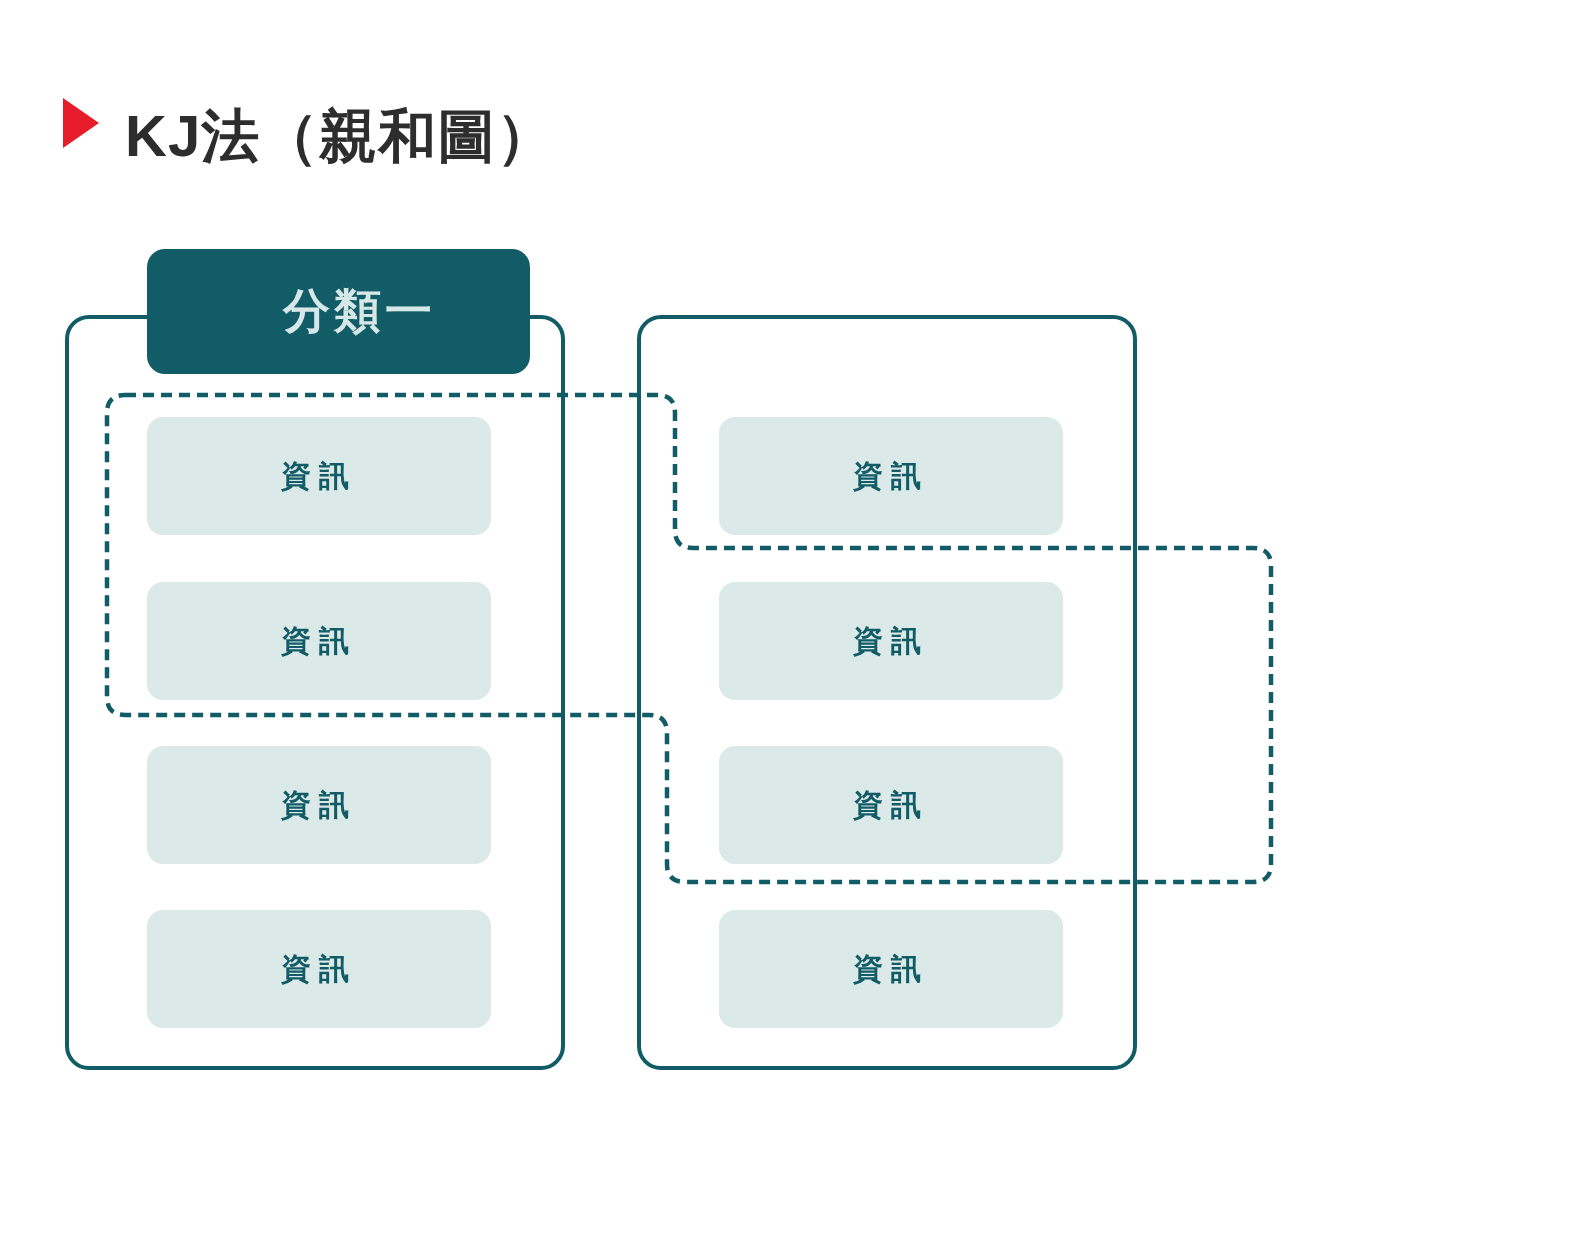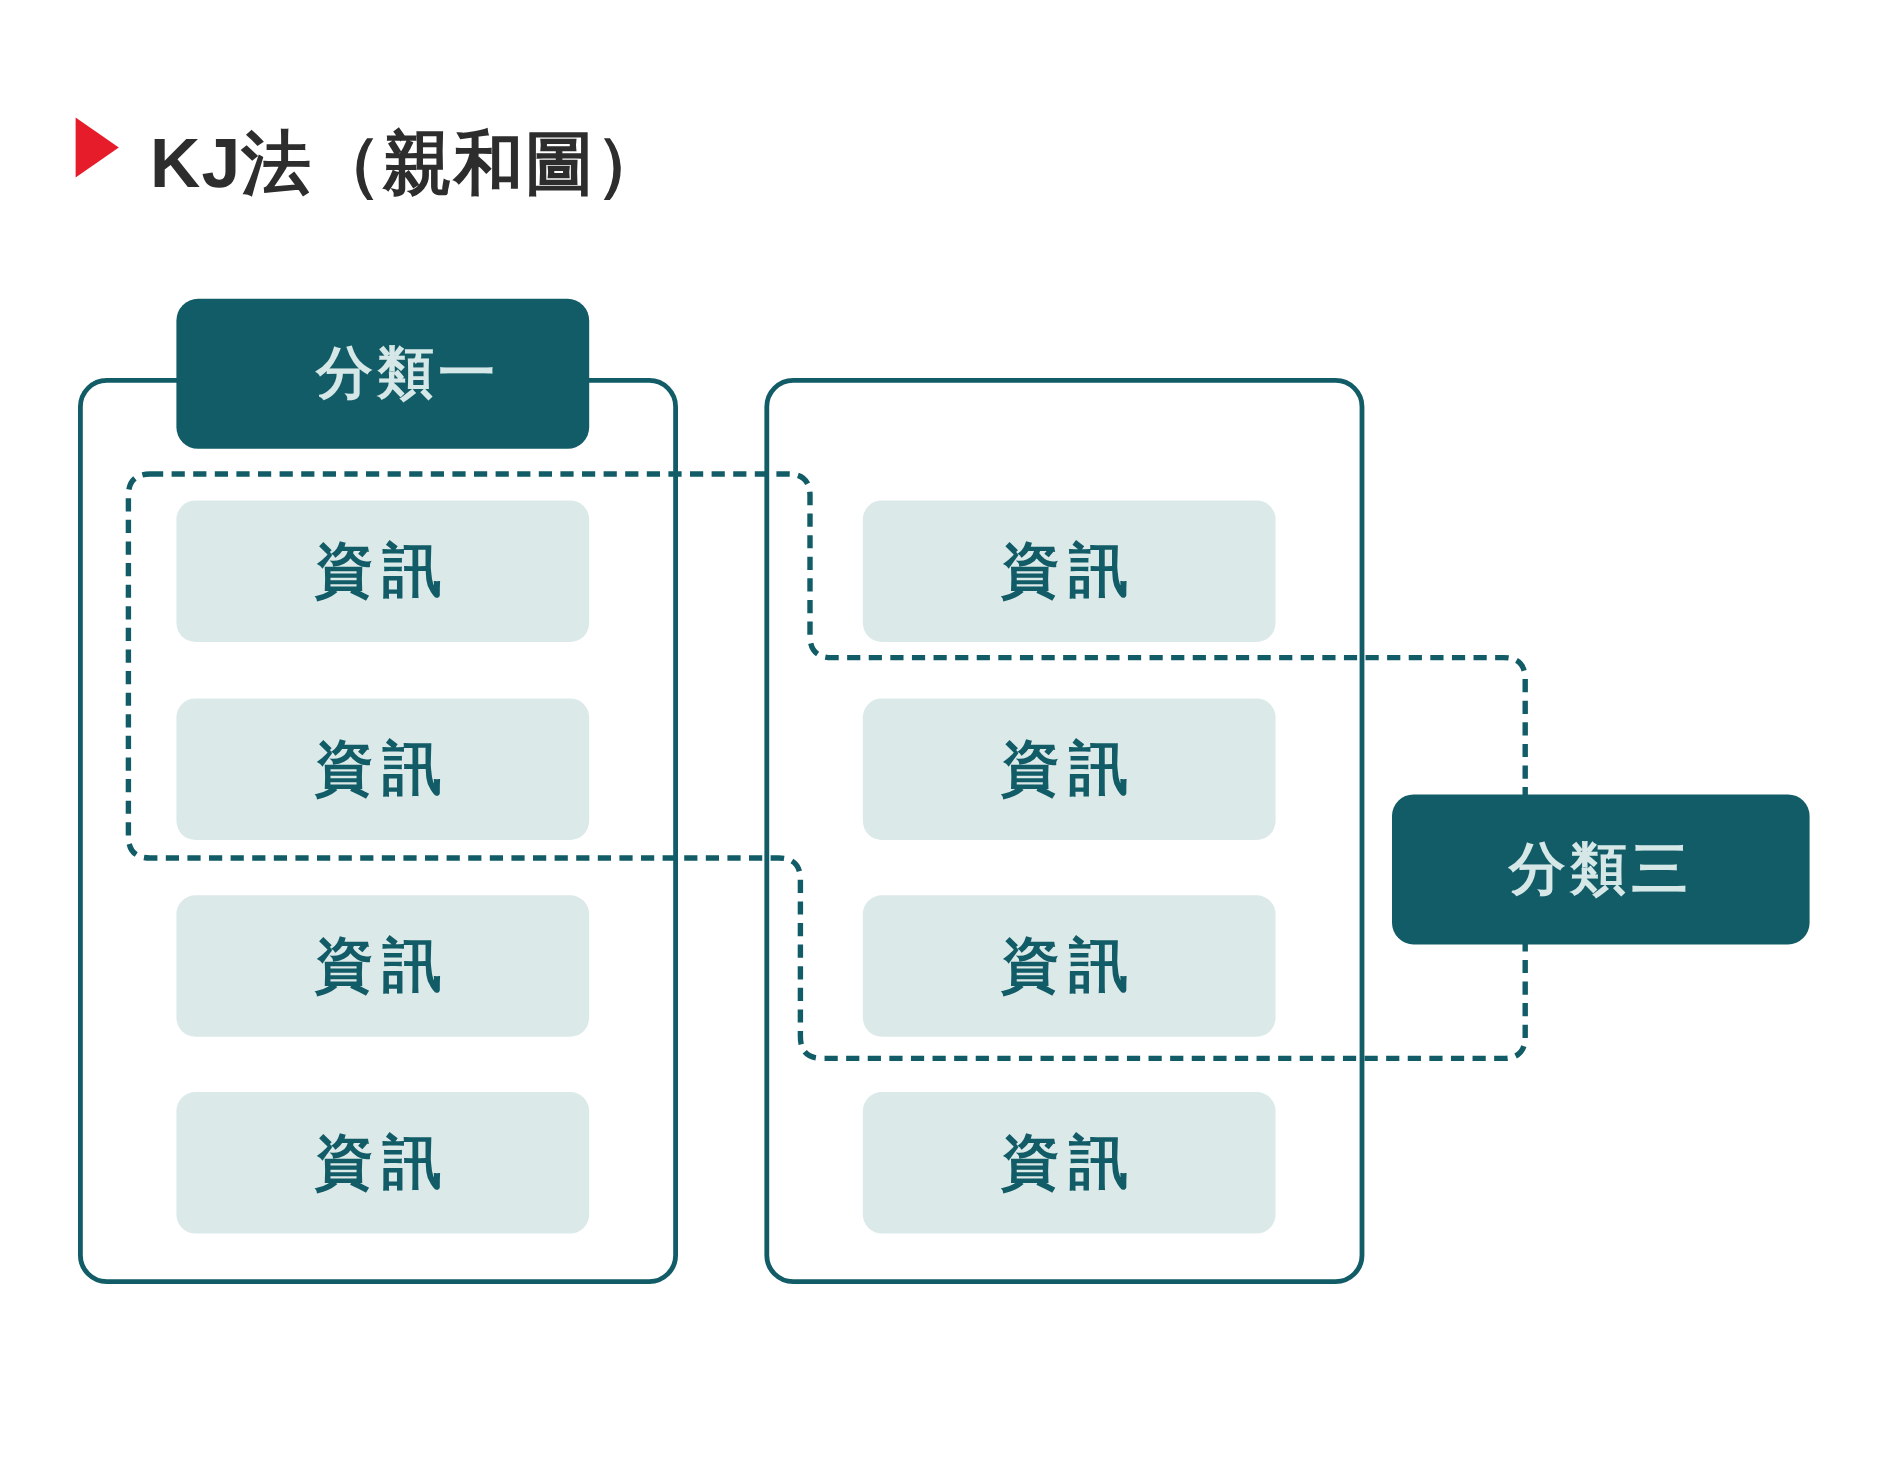--- a/index.html
+++ b/index.html
@@ -23,26 +23,26 @@
   
   .group{position:absolute;top:315px;width:500px;height:755px;
          border:4px solid var(--teal);border-radius:24px;background:#ffffff;z-index:1;}
   .group.g1{left:65px;}
   .group.g2{left:637px;}
 
   
   .badge{position:absolute;background:var(--teal);border-radius:18px;
          color:var(--badge-text);font-size:47px;font-weight:bold;letter-spacing:4px;
          display:flex;align-items:center;justify-content:center;z-index:10;}
-  .group .badge{left:78px;top:-70px;width:344px;height:125px;padding-left:42px;}
+  .group .badge{left:78px;top:-70px;width:383px;height:125px;padding-left:42px;}
   .badge.b3{left:1160px;top:662px;width:348px;height:125px;}
 
   
   .card{position:absolute;left:78px;width:344px;height:118px;background:var(--card-bg);
-        border-radius:16px;color:var(--teal);font-size:49px;font-weight:bold;letter-spacing:8px;
+        border-radius:16px;color:var(--teal);font-size:30px;font-weight:bold;letter-spacing:8px;
         display:flex;align-items:center;justify-content:center;z-index:2;}
   .card.c0{top:98px;}
   .card.c1{top:263px;}
   .card.c2{top:427px;}
   .card.c3{top:591px;}
 
   
   .link-layer{position:absolute;left:0;top:0;width:1573px;height:1235px;z-index:5;pointer-events:none;}
   .link-layer path{fill:none;stroke:var(--teal);stroke-width:4.5;stroke-dasharray:11 7;}
 
@@ -81,16 +81,15 @@
       V 530  Q 675 548 693 548
       H 1253 Q 1271 548 1271 566
       V 864  Q 1271 882 1253 882
       H 685  Q 667 882 667 864
       V 733  Q 667 715 649 715
       H 125  Q 107 715 107 697
       V 413  Q 107 395 125 395
       Z"></path>
   </svg>
 
-  <div class="badge b3">分類三</div>
 
 
 </div>
 
 </body></html>

